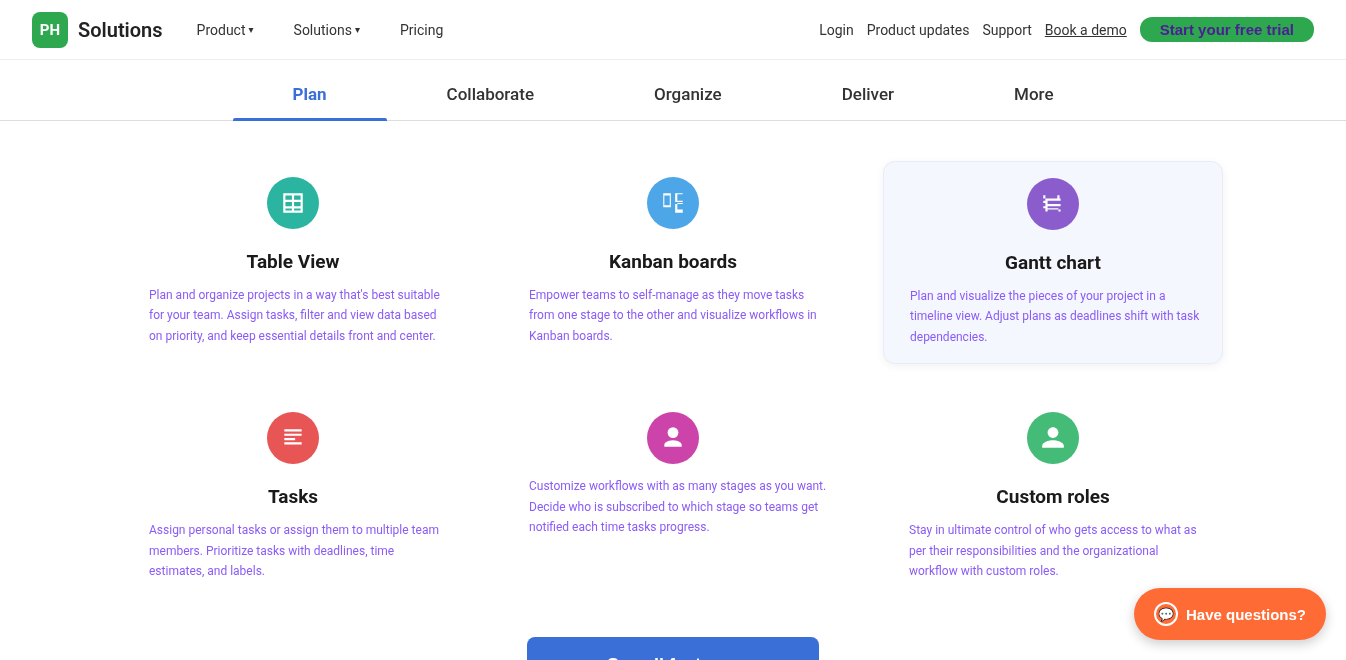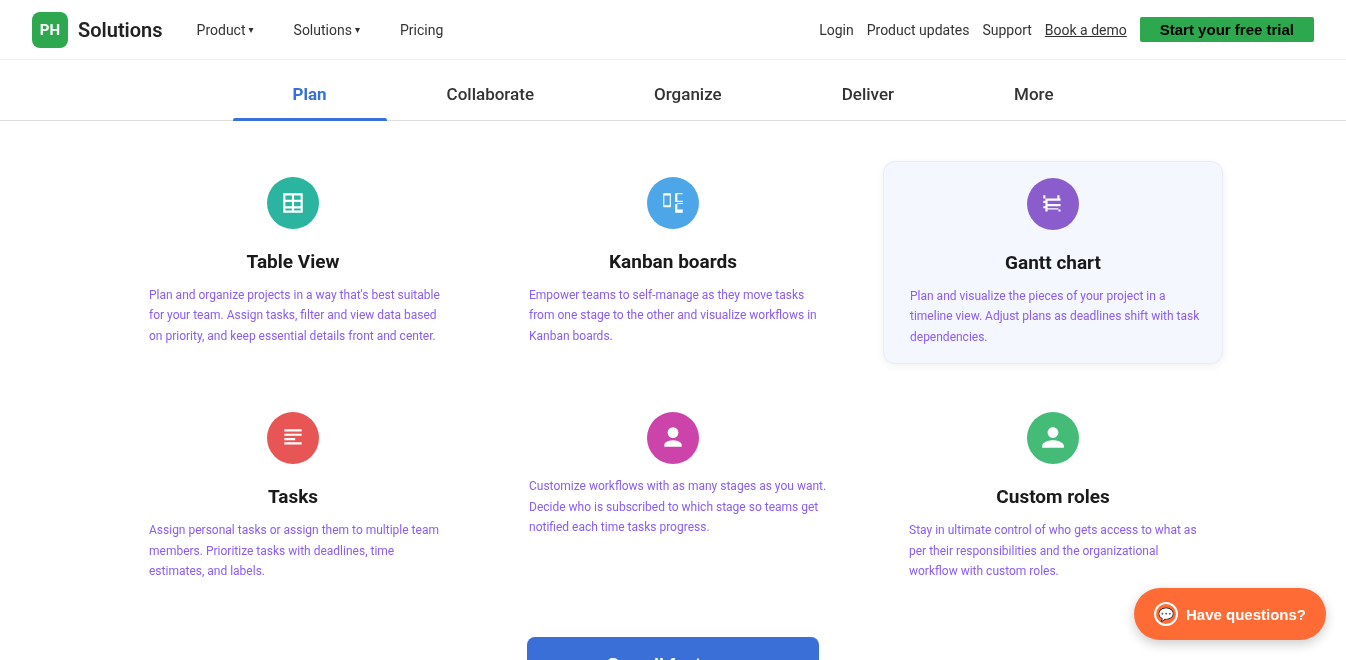--- a/index.html
+++ b/index.html
@@ -58,24 +58,24 @@
       text-decoration: none;
       color: #333;
       font-size: 14px;
       cursor: pointer;
     }
     .nav-right a.book-demo {
       text-decoration: underline;
     }
     .btn-trial {
       background: #2ea84f;
-      color: #000000;
+      color: #4c1d95;
       border: none;
       padding: 4px 20px;
-      border-radius: 2px;
+      border-radius: 12px;
       font-size: 15px;
       font-weight: 600;
       cursor: pointer;
     }
 
     
     .tabs-bar {
       display: flex;
       justify-content: center;
       border-bottom: 1px solid #ddd;

